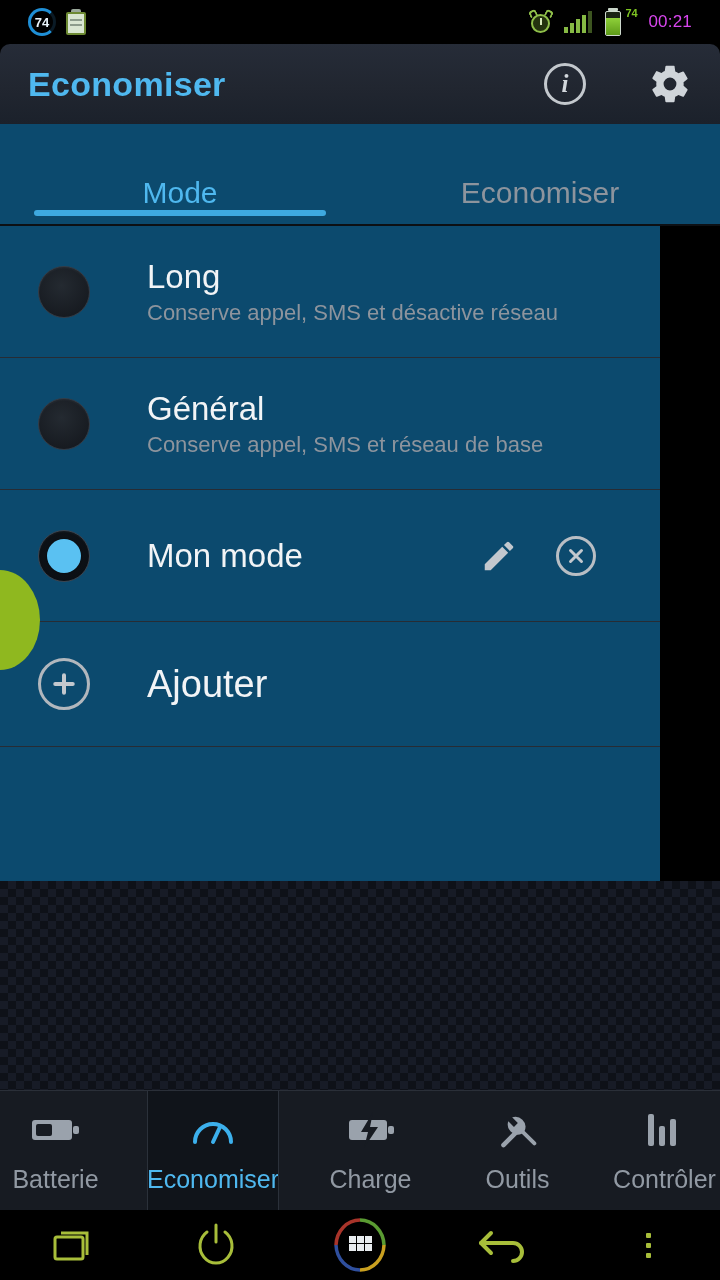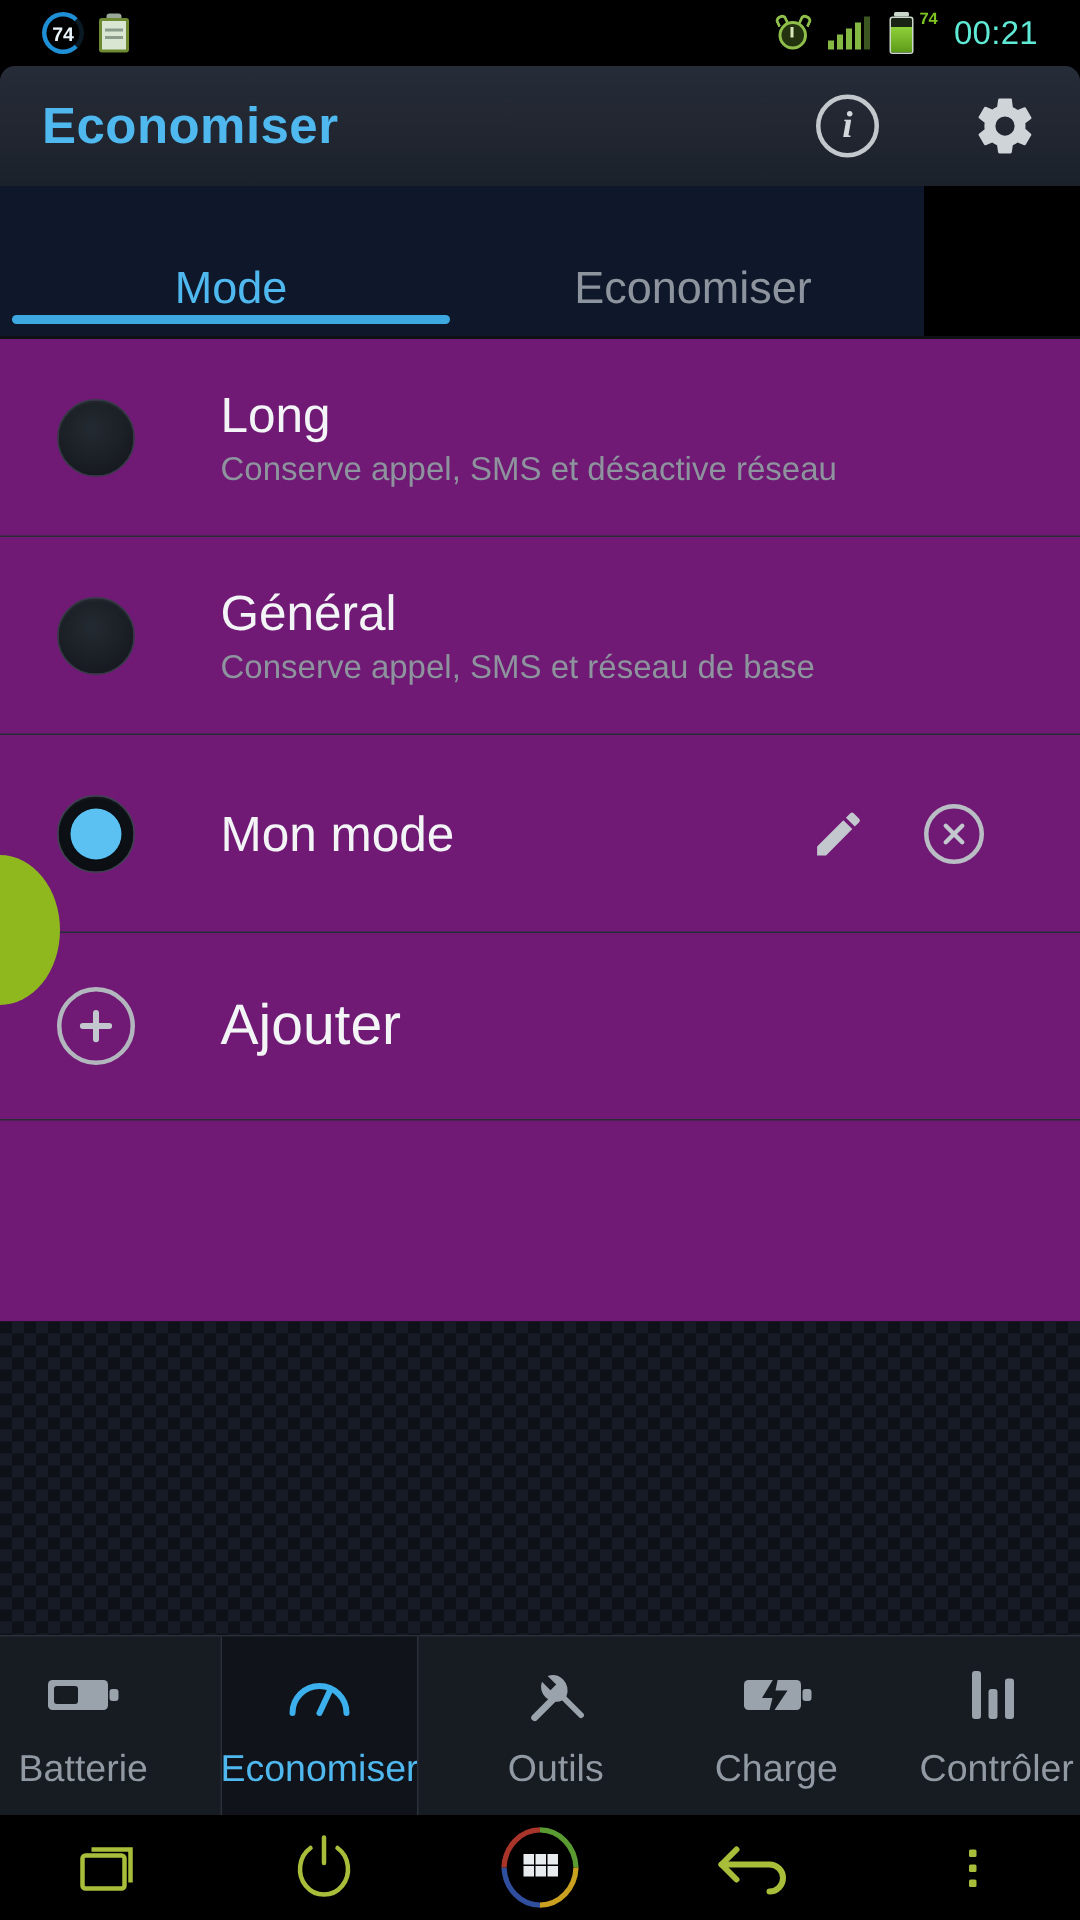--- a/index.html
+++ b/index.html
@@ -13,21 +13,21 @@
 
   
   .statusbar{
     position:absolute; top:0; left:0; width:720px; height:44px;
     background:#000; display:flex; align-items:center;
     padding:0 28px;
   }
   .sb-left{ display:flex; align-items:center; gap:10px; }
   .sb-right{ margin-left:auto; display:flex; align-items:center; gap:11px; }
   .sb-clock{
-    color:#5eead4; font-size:22px; letter-spacing:.2px;
+    color:#d946ef; font-size:17px; letter-spacing:.2px;
     font-family:"Liberation Sans", sans-serif;
   }
   .badge74{
     position:relative; width:28px; height:28px;
   }
   .badge74 .ring{
     position:absolute; inset:0; border-radius:50%;
     border:3px solid #1f8fd6;
     border-right-color:#0a1a25;
   }
@@ -101,42 +101,42 @@
   .info-icon{
     width:42px; height:42px; border-radius:50%;
     border:3px solid #c3c8cd; display:flex; align-items:center; justify-content:center;
     color:#d2d7dc; font-size:25px; font-style:italic; font-family:"Liberation Serif", serif;
     font-weight:bold;
   }
   .gear-icon{ width:44px; height:44px; }
 
   
   .tabs{
-    position:absolute; top:124px; left:0; width:616px; height:100px;
-    background:#0f172a; display:flex;
+    position:absolute; top:124px; left:0; width:720px; height:100px;
+    background:#0c4a6e; display:flex;
   }
   .tab{
     flex:1; display:flex; flex-direction:column; align-items:center; justify-content:flex-end;
     padding-bottom:14px; position:relative;
   }
   .tab .lbl{ font-size:30px; color:#8d949d; }
   .tab.active .lbl{ color:#4fb8ef; }
   .tab .uline{
     position:absolute; bottom:8px; left:50%; transform:translateX(-50%);
     width:292px; height:6px; background:#3ea9e0; border-radius:3px;
   }
   .tabs-shadow{
     position:absolute; top:224px; left:0; width:720px; height:2px;
     background:#0d1014;
   }
 
   
   .list{
-    position:absolute; top:226px; left:0; width:720px; height:655px;
-    background:#701a75;
+    position:absolute; top:226px; left:0; width:660px; height:655px;
+    background:#0c4a6e;
   }
   .row{
     position:relative; height:132px; display:flex; align-items:center;
     border-bottom:1px solid #272c34; padding:0 22px;
   }
   .row.add{ height:125px; border-bottom:1px solid #272c34; }
   .radio{
     width:52px; height:52px; border-radius:50%;
     background:radial-gradient(circle at 45% 38%, #242a31, #171b21 72%);
     border:1px solid #343b45;
@@ -356,38 +356,38 @@
         <svg width="48" height="40" viewBox="0 0 48 40" fill="none" stroke="#3cb0ec" stroke-width="4" stroke-linecap="round">
           <path d="M6 32 A18 18 0 0 1 42 32"></path>
           <path d="M24 32 L31 17"></path>
         </svg>
       </span>
       <span class="bl">Economiser</span>
     </div>
 
     <div class="btab">
       <span class="bicon">
+        <svg width="52" height="36" viewBox="0 0 52 36" fill="#9aa2ac">
+          <rect x="4" y="8" width="38" height="20" rx="3"></rect>
+          <rect x="43" y="14" width="6" height="8" rx="2"></rect>
+          <path d="M28 0 L16 20 L23 20 L19 36 L33 15 L25 15 Z" fill="#171b22"></path>
+        </svg>
+      </span>
+      <span class="bl">Charge</span>
+    </div>
+
+    <div class="btab">
+      <span class="bicon">
         <svg width="44" height="44" viewBox="0 0 24 24" fill="#9aa2ac">
           <path d="M21.7 18.6l-6.1-6.1a5.5 5.5 0 0 0-1.2-6.1 5.5 5.5 0 0 0-5.6-1.3l3.1 3.1-2.1 2.1-3.1-3.1a5.5 5.5 0 0 0 1.3 5.6 5.5 5.5 0 0 0 6.1 1.2l6.1 6.1a1 1 0 0 0 1.4 0l.1-.1a1 1 0 0 0 0-1.4z"></path>
           <path d="M3 19.5L10.2 12.3l1.8 1.8L4.8 21.3a1.3 1.3 0 0 1-1.8-1.8z"></path>
           <path d="M16.5 3.2l3.4-1.5 1.4 1.4-1.5 3.4-2.4.9-2.3-2.3z" opacity="0"></path>
         </svg>
       </span>
       <span class="bl">Outils</span>
-    </div>
-
-    <div class="btab">
-      <span class="bicon">
-        <svg width="52" height="36" viewBox="0 0 52 36" fill="#9aa2ac">
-          <rect x="4" y="8" width="38" height="20" rx="3"></rect>
-          <rect x="43" y="14" width="6" height="8" rx="2"></rect>
-          <path d="M28 0 L16 20 L23 20 L19 36 L33 15 L25 15 Z" fill="#171b22"></path>
-        </svg>
-      </span>
-      <span class="bl">Charge</span>
     </div>
 
     <div class="btab">
       <span class="bicon">
         <svg width="40" height="36" viewBox="0 0 40 36" fill="#9aa2ac">
           <rect x="3" y="2" width="6" height="32" rx="2"></rect>
           <rect x="14" y="14" width="6" height="20" rx="2"></rect>
           <rect x="25" y="7" width="6" height="27" rx="2"></rect>
         </svg>
       </span>

